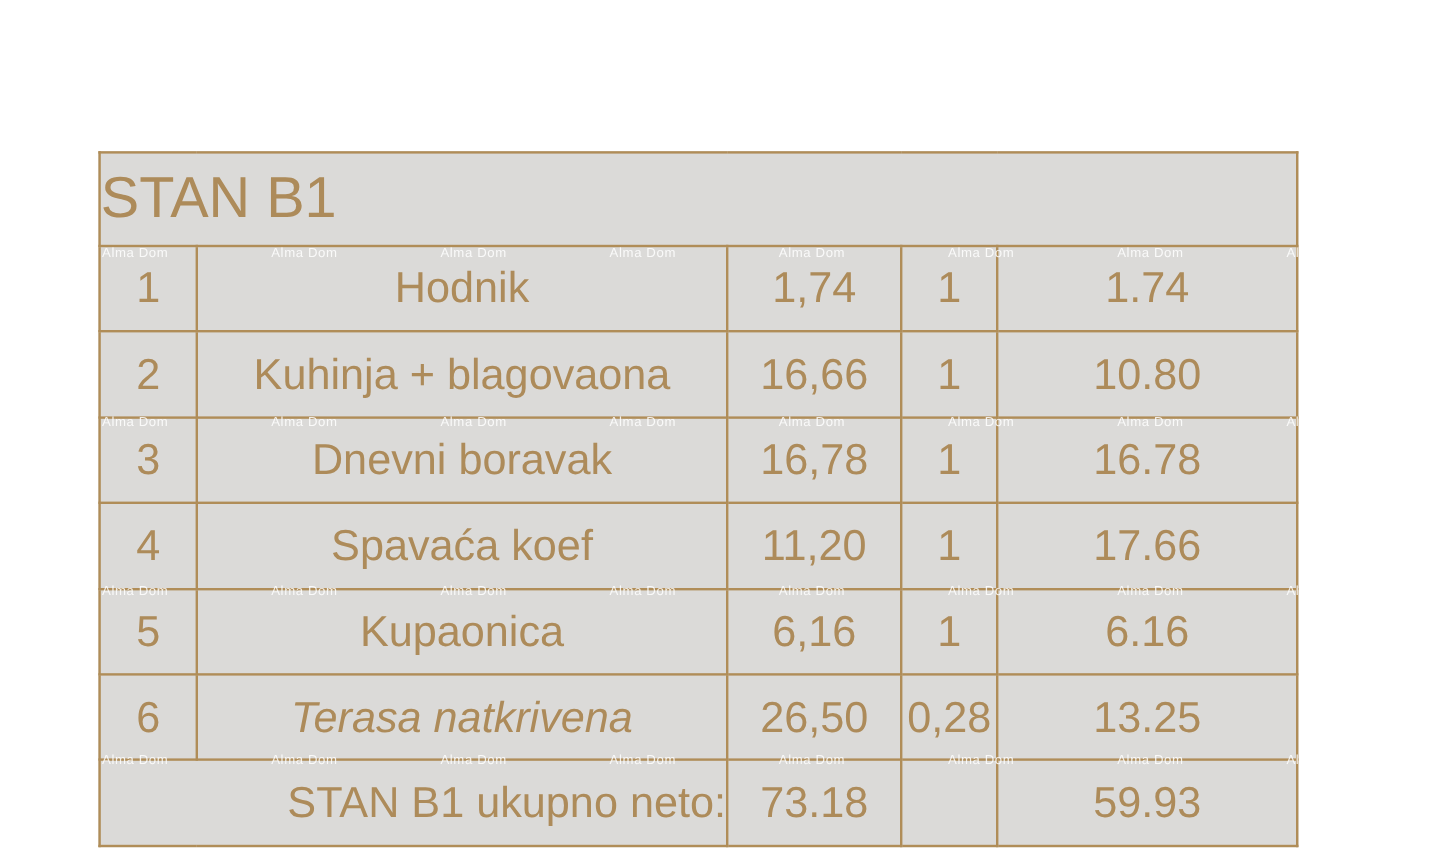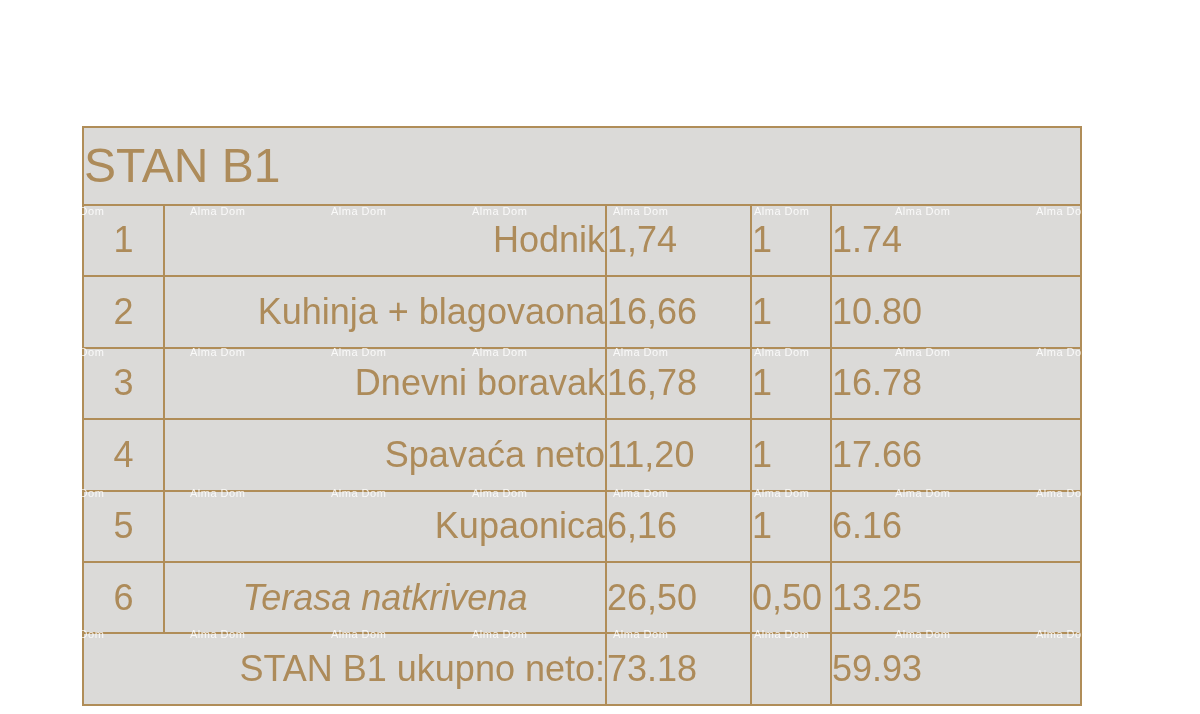--- a/index.html
+++ b/index.html
@@ -41,38 +41,39 @@
     font-size: 48px;
     padding-left: 20px;
     text-align: left;
   }
   .header-row td {
     font-size: 29px;
     text-align: center;
   }
   .data-row td { font-size: 36px; }
   td.c-br { text-align: center; }
-  td.c-name { text-align: right; padding-left: 16px; }
+  td.c-name { text-align: center; padding-left: 16px; }
   td.c-name.centered { text-align: center; padding-left: 0; font-style: italic; }
-  td.c-num { }
+  td.c-num { text-align: center; }
   td.c-label { text-align: right; padding-right: 2px; }
   td.emph { border-width: 5px; }
   .wm-layer {
     position: absolute;
     left: 0; top: 0;
     width: 1200px; height: 714px;
     pointer-events: none;
     z-index: 5;
   }
   .wm {
     position: absolute;
     font-size: 11px;
     color: rgba(255,255,255,0.85);
     letter-spacing: 0.5px;
     white-space: nowrap;
+    margin-left: 36px;
   }
 </style>
 </head>
 <body>
 
 <div class="page">
 
   <table class="spec">
     <colgroup>
       <col style="width:81px">
@@ -107,40 +108,40 @@
     <tr class="data-row">
       <td class="c-br">3</td>
       <td class="c-name">Dnevni boravak</td>
       <td class="c-num">16,78</td>
       <td class="c-num">1</td>
       <td class="c-num">16.78</td>
     </tr>
 
     <tr class="data-row">
       <td class="c-br">4</td>
-      <td class="c-name">Spavaća neto</td>
+      <td class="c-name">Spavaća koef</td>
       <td class="c-num">11,20</td>
       <td class="c-num">1</td>
       <td class="c-num">17.66</td>
     </tr>
 
     <tr class="data-row">
       <td class="c-br">5</td>
       <td class="c-name">Kupaonica</td>
       <td class="c-num">6,16</td>
       <td class="c-num">1</td>
       <td class="c-num">6.16</td>
     </tr>
 
 
     <tr class="data-row">
       <td class="c-br">6</td>
       <td class="c-name centered">Terasa natkrivena</td>
       <td class="c-num">26,50</td>
-      <td class="c-num">0,50</td>
+      <td class="c-num">0,28</td>
       <td class="c-num">13.25</td>
     </tr>
 
     <tr class="data-row">
       <td class="c-label" colspan="2">STAN B1 ukupno neto:</td>
       <td class="c-num emph">73.18</td>
       <td class="c-num"></td>
       <td class="c-num emph">59.93</td>
     </tr>
   </tbody>

